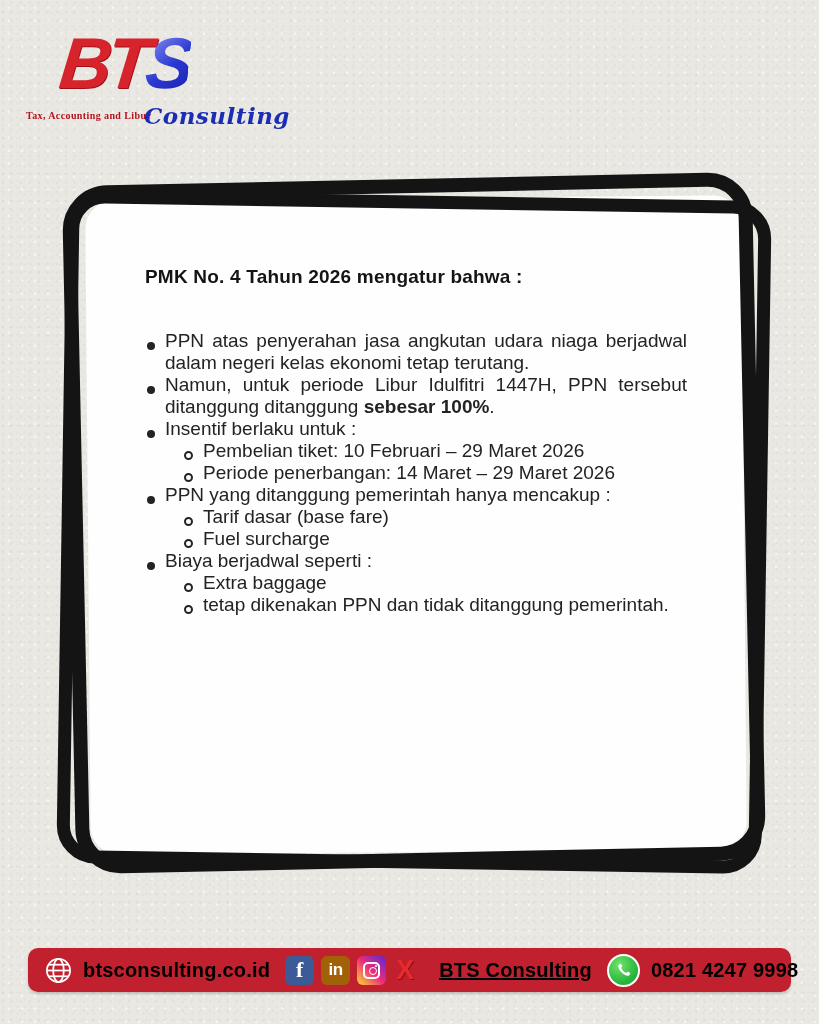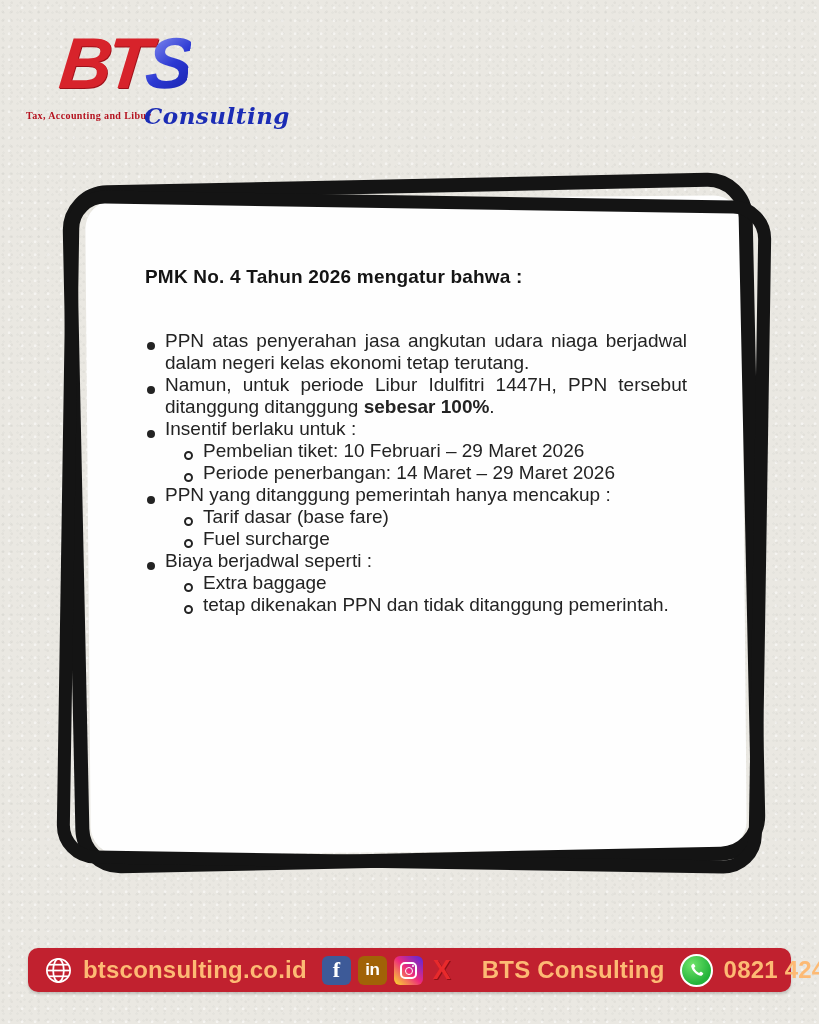--- a/index.html
+++ b/index.html
@@ -63,38 +63,38 @@
   .just { text-align:justify; }
 
   
   .footer-bar {
     position:absolute; left:28px; top:948px; width:763px; height:44px;
     background:#c1212f; border-radius:10px;
     display:flex; align-items:center; padding:0 16px; gap:7px;
     box-shadow:0 2px 3px rgba(0,0,0,.18);
     white-space:nowrap;
   }
-  .f-text { color:#fdba74; font-weight:bold; font-size:24px; letter-spacing:.2px; }
+  .f-text { color:#000000; font-weight:bold; font-size:20px; letter-spacing:.2px; }
   .globe { width:29px; height:29px; flex:0 0 auto; margin-right:3px; }
   .soc {
     width:29px; height:29px; border-radius:6px; flex:0 0 auto;
     display:flex; align-items:center; justify-content:center;
     color:#fff; font-weight:bold;
   }
   .soc-fb { background:#3d5a98; font-size:22px; font-family:"Liberation Serif",serif; margin-left:8px; }
   .soc-in { background:#a16207; font-size:17px; letter-spacing:-.5px; }
   .soc-ig { background:linear-gradient(45deg,#f9ce34 5%,#ee2a7b 50%,#6228d7 95%); }
   .ig-glyph { width:17px; height:17px; border:2px solid #fff; border-radius:5px; position:relative; }
   .ig-glyph::before { content:""; position:absolute; left:3.5px; top:3.5px; width:6px; height:6px;
                       border:1.6px solid #fff; border-radius:50%; }
   .ig-glyph::after  { content:""; position:absolute; right:1px; top:1px; width:2px; height:2px;
                       background:#fff; border-radius:50%; }
   .soc-x { background:transparent; color:#e82a2c; font-size:27px; width:24px;
            text-shadow:1px 1px 0 #8f1016; }
-  .company { margin-left:21px; }
+  .company { margin-left:15px;text-decoration:underline; }
   .wa {
     width:33px; height:33px; border-radius:50%; flex:0 0 auto; margin-left:8px;
     background:radial-gradient(circle at 35% 30%, #6fe36a, #23b33a 70%);
     border:2px solid #ffffff;
     display:flex; align-items:center; justify-content:center;
   }
   .phone { margin-left:4px; }
 </style>
 </head>
 <body>

